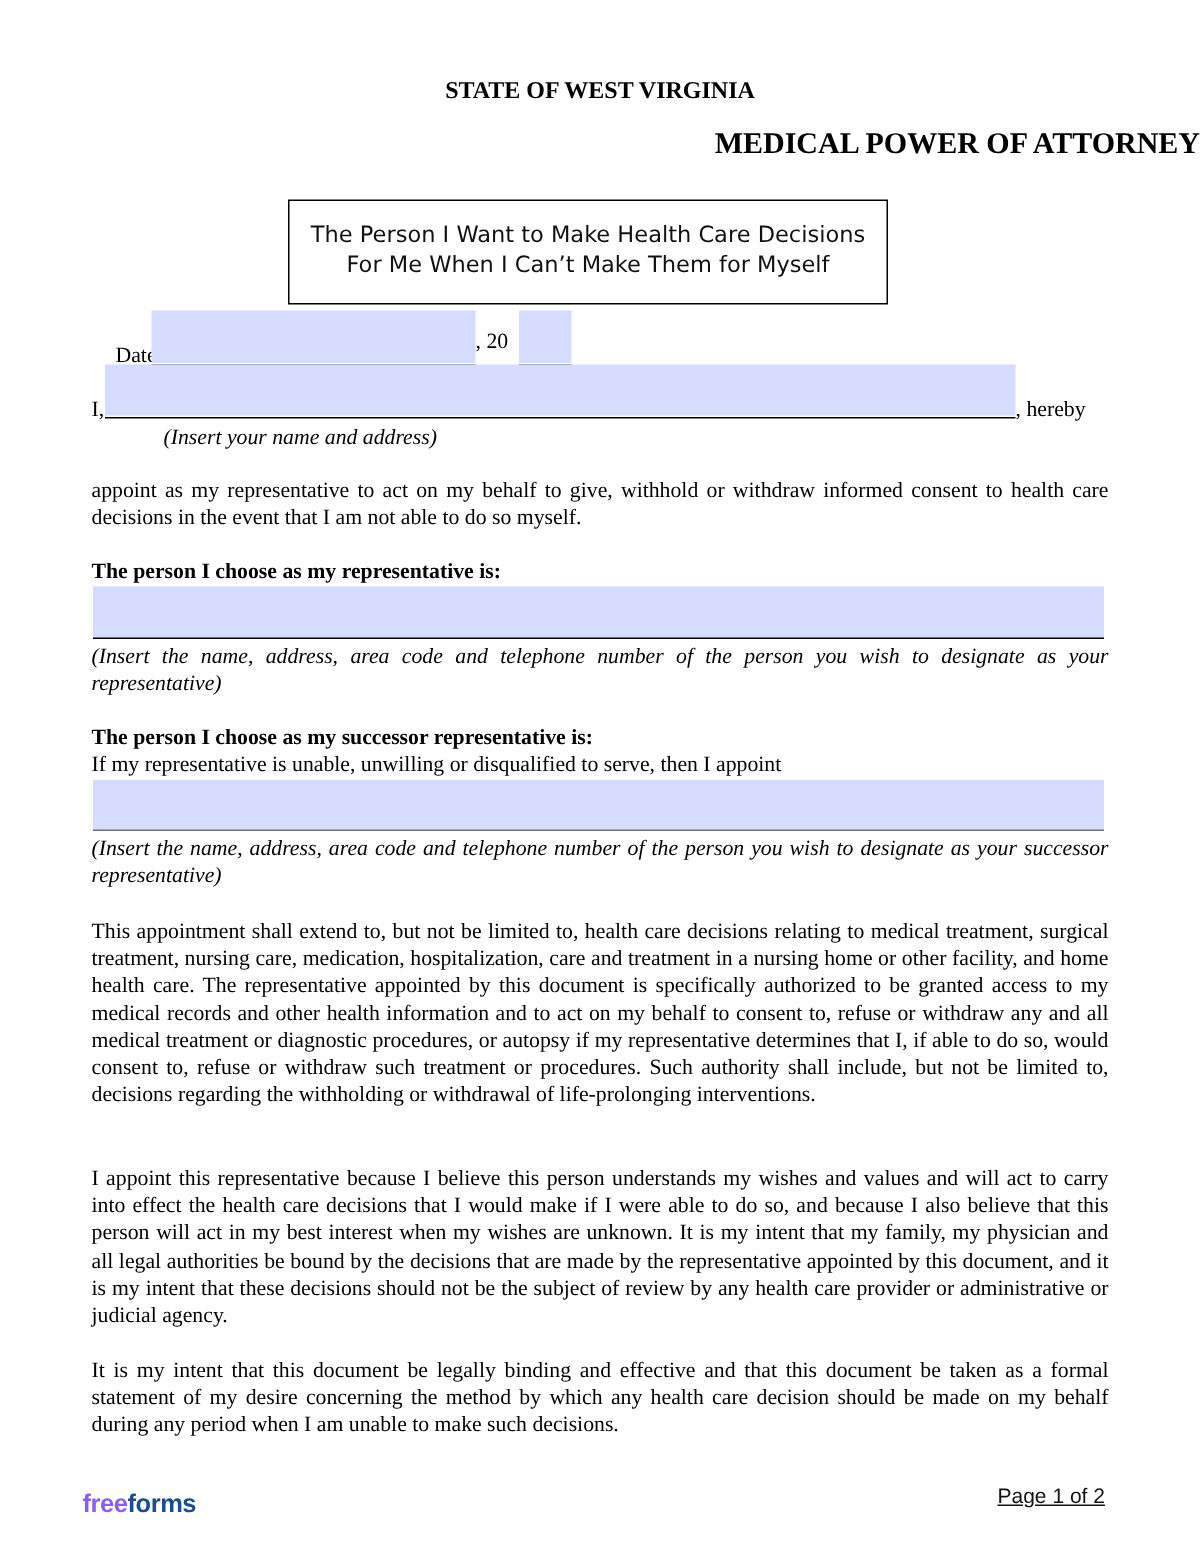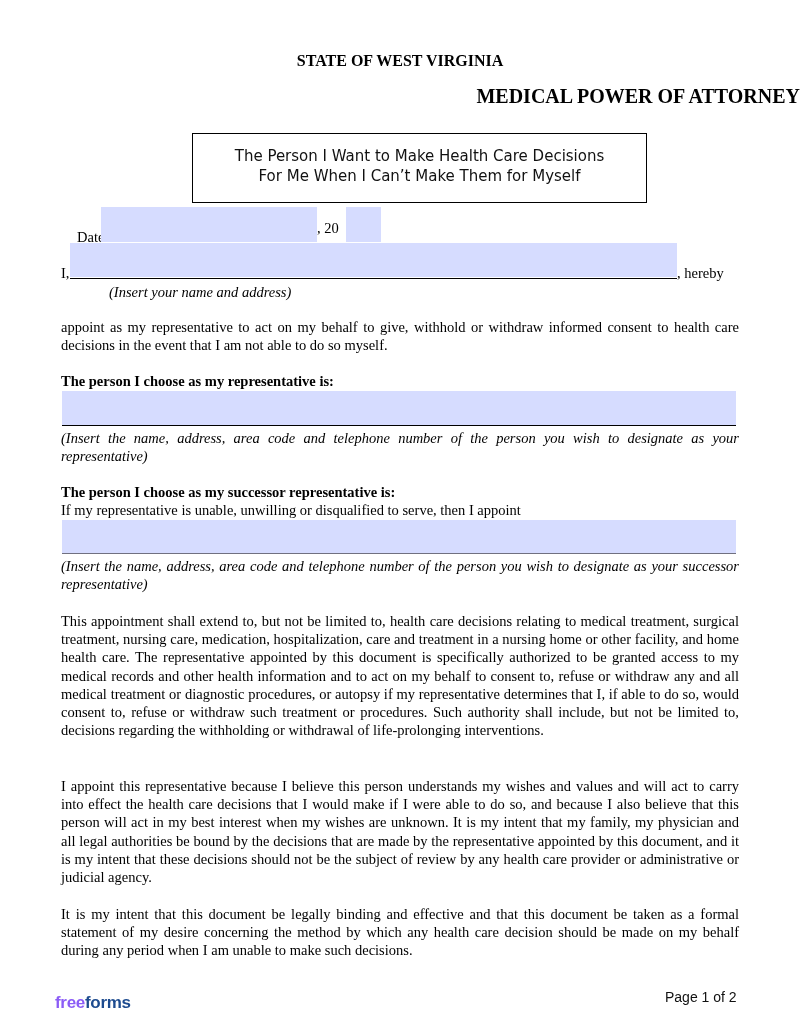--- a/index.html
+++ b/index.html
@@ -1,33 +1,33 @@
 <!DOCTYPE html>
 <html><head>
   <meta charset="utf-8">
   <style>
     html, body { margin: 0; padding: 0; background: #ffffff; }
     body { width: 800px; height: 1035px; position: relative; overflow: hidden;
            font-family: "Liberation Serif", "DejaVu Serif", serif; color: #000; }
     .abs { position: absolute; }
     .title1 { top: 52px; left: 0; width: 800px; text-align: center; font-weight: bold; font-size: 16px; }
     .title2 { top: 85px; left: 0; width: 800px; text-align: right; font-weight: bold; font-size: 20px; }
-    .subbox { left: 192px; top: 133px; width: 455px; height: 70px; border: 1px solid #000; box-sizing: border-box;
+    .subbox { left: 192px; top: 133px; width: 400px; height: 70px; border: 1px solid #000; box-sizing: border-box;
               font-family: "DejaVu Sans", "Liberation Sans", sans-serif; font-size: 15px; text-align: center;
               padding-top: 12px; line-height: 20px; color: #111; }
     .field { background: #d6dcff; }
     .uline { border-bottom: 1px solid #000; }
     .t { font-size: 14.5px; line-height: 18px; }
     .bold { font-weight: bold; }
     .ital { font-style: italic; }
     .para { left: 61px; width: 678px; font-size: 14.5px; line-height: 18.2px; text-align: justify; }
     .logo { left: 55px; top: 993px; font-family: "Liberation Sans", "DejaVu Sans", sans-serif; font-size: 17px; font-weight: bold; letter-spacing: -0.3px; }
     .logo .free { color: #8b5cf6; }
     .logo .forms { color: #1d4b8f; }
-    .pagenum { left: 665px; top: 989px; font-family: "Liberation Sans", "DejaVu Sans", sans-serif; font-size: 14px; color: #111; }
+    .pagenum { left: 665px; top: 989px; font-family: "Liberation Sans", "DejaVu Sans", sans-serif; font-size: 14px; color: #111; text-decoration: underline; }
   </style>
 </head>
 <body>
 
 <div class="abs title1">STATE OF WEST VIRGINIA</div>
 <div class="abs title2">MEDICAL POWER OF ATTORNEY</div>
 
 <div class="abs subbox">
   <div>The Person I Want to Make Health Care Decisions</div>
   <div>For Me When I Can’t Make Them for Myself</div>

